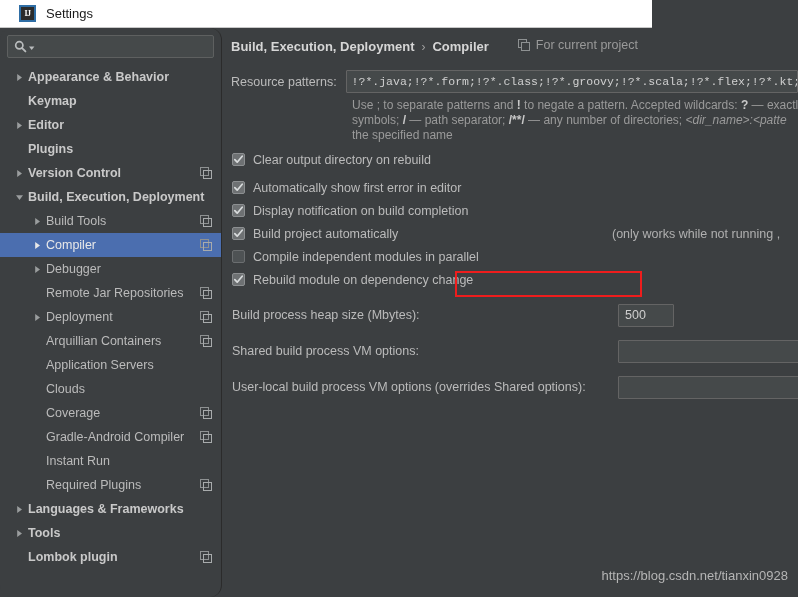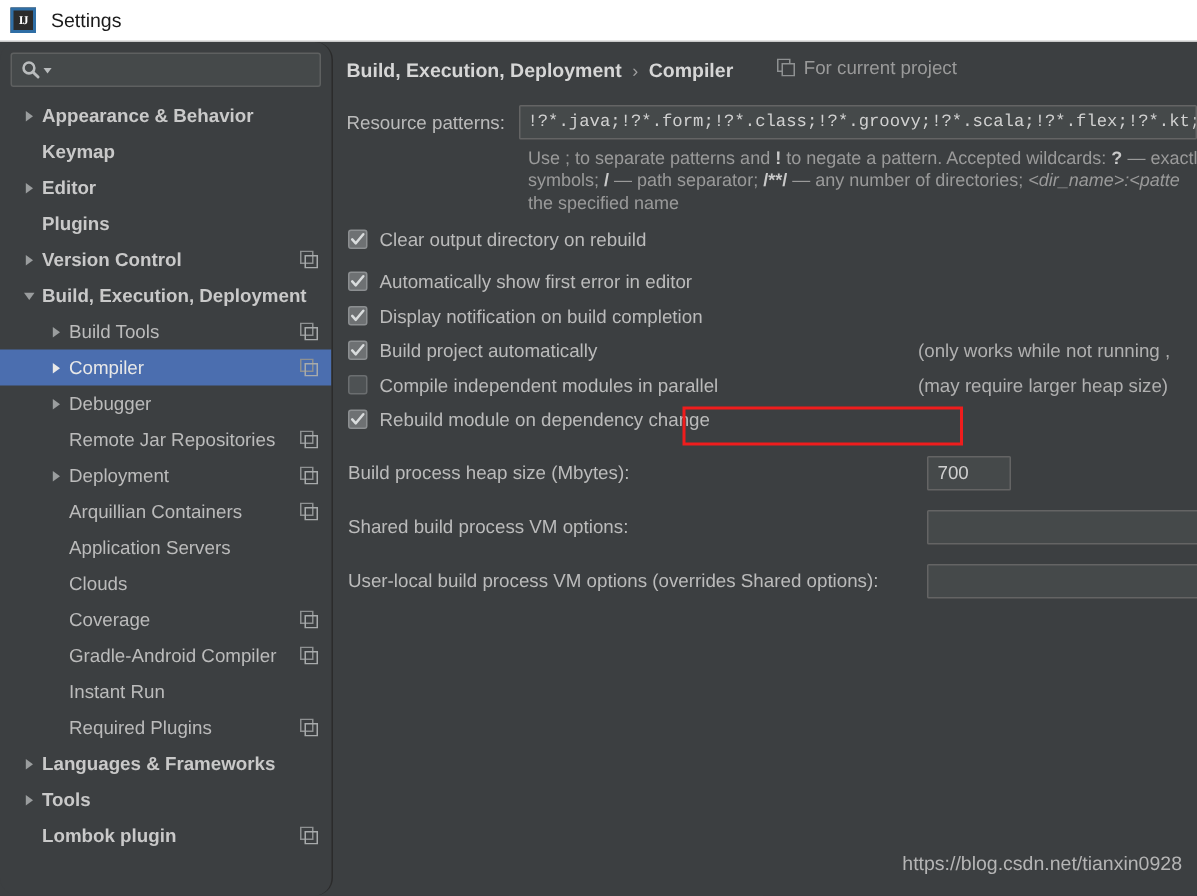--- a/index.html
+++ b/index.html
@@ -6,24 +6,24 @@
   html, body {
     margin: 0; padding: 0;
     width: 798px; height: 597px;
     overflow: hidden;
     font-family: "Liberation Sans", sans-serif;
   }
   body { background: #3c3f41; }
 
   
   #titlebar {
-    height: 28px; width: 798px;
+    height: 28px; width: 652px;
     background: #ffffff;
     display: flex; align-items: center;
-    padding-left: 7px;
+    padding-left: 19px;
     border-bottom: 1px solid #c8c8c8;
   }
   #app-icon {
     width: 17px; height: 17px;
     background: #2b2b2b;
     border: 2px solid #2f6ea5;
     display: flex; align-items: center; justify-content: center;
     color: #ffffff;
     font-size: 8px; font-weight: bold;
     letter-spacing: -0.5px;
@@ -507,39 +507,38 @@
             <svg width="11" height="11" viewBox="0 0 11 11">
               <path d="M1.8 5.6 L4.2 8.2 L9.2 2.2" fill="none" stroke="#d9dcdd" stroke-width="1.7" stroke-linecap="round" stroke-linejoin="round"></path>
             </svg>
           </span>
           <span class="cb-label">Build project automatically</span>
           <span class="cb-note">(only works while not running ,</span>
         </div>
         <div class="cb-row">
           <span class="checkbox unchecked"></span>
           <span class="cb-label">Compile independent modules in parallel</span>
-          <span class="cb-note">(may require larger heap size)</span>
         </div>
         <div class="cb-row">
           <span class="checkbox">
             <svg width="11" height="11" viewBox="0 0 11 11">
               <path d="M1.8 5.6 L4.2 8.2 L9.2 2.2" fill="none" stroke="#d9dcdd" stroke-width="1.7" stroke-linecap="round" stroke-linejoin="round"></path>
             </svg>
           </span>
           <span class="cb-label">Rebuild module on dependency change</span>
         </div>
       </div>
 
     <div id="annotation-box"></div>
 
     <div id="field-list">
         <div class="field-row" style="position: relative;">
           <span class="field-label">Build process heap size (Mbytes):</span>
           <span class="field-input small">
-            <span>700</span>
+            <span>500</span>
           </span>
         </div>
         <div class="field-row" style="position: relative;">
           <span class="field-label">Shared build process VM options:</span>
           <span class="field-input wide">
             <span></span>
           </span>
         </div>
         <div class="field-row" style="position: relative;">
           <span class="field-label">User-local build process VM options (overrides Shared options):</span>

